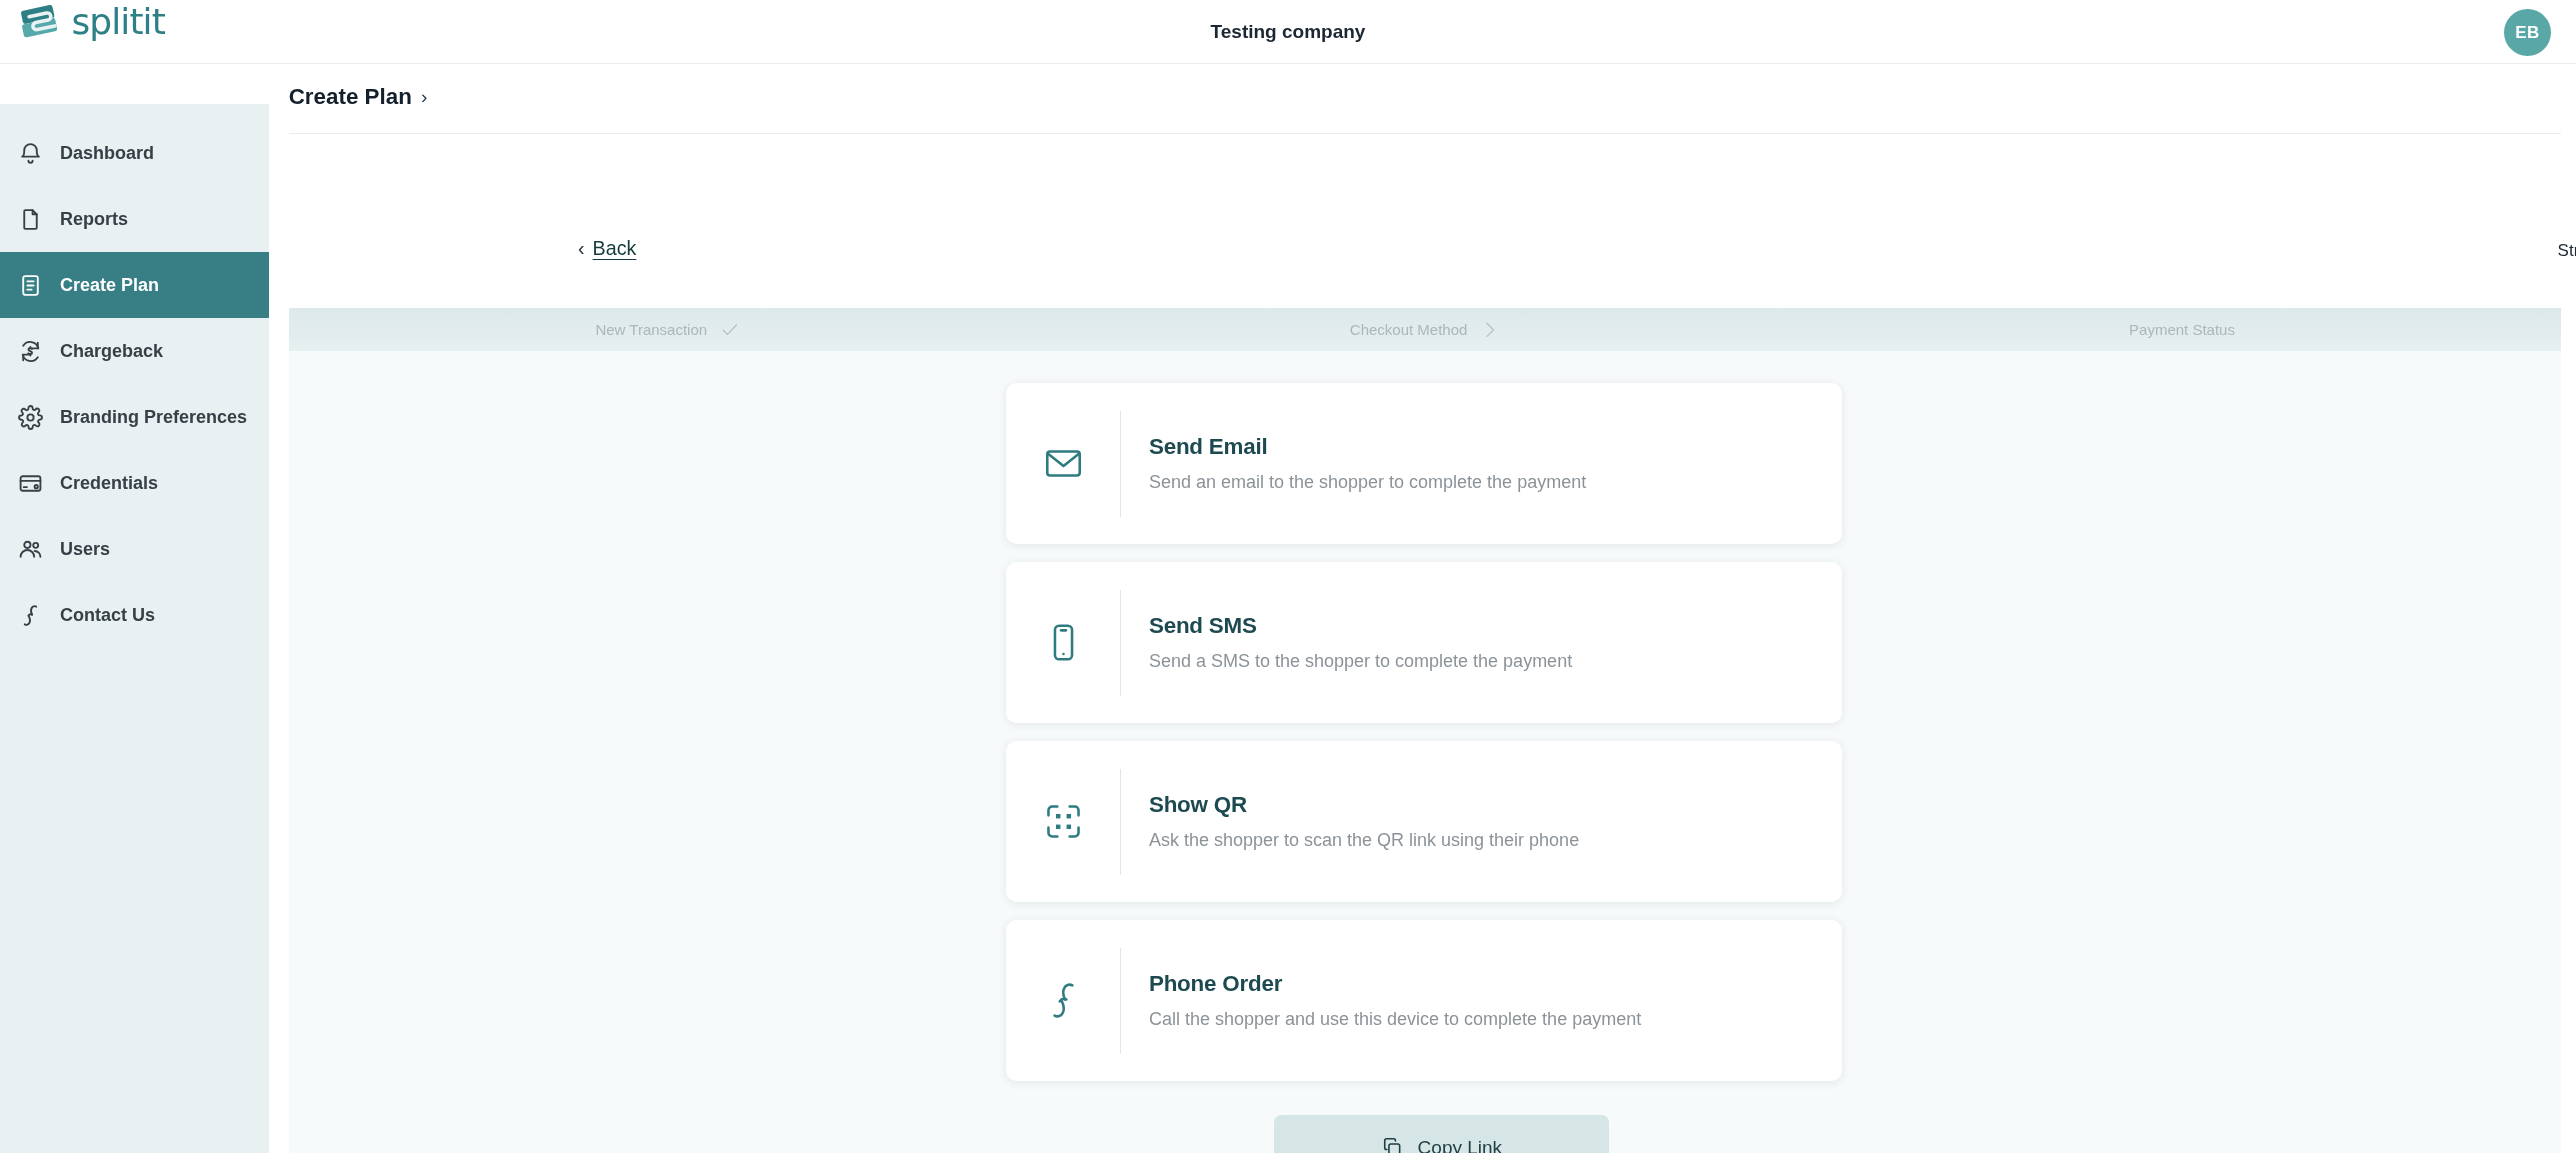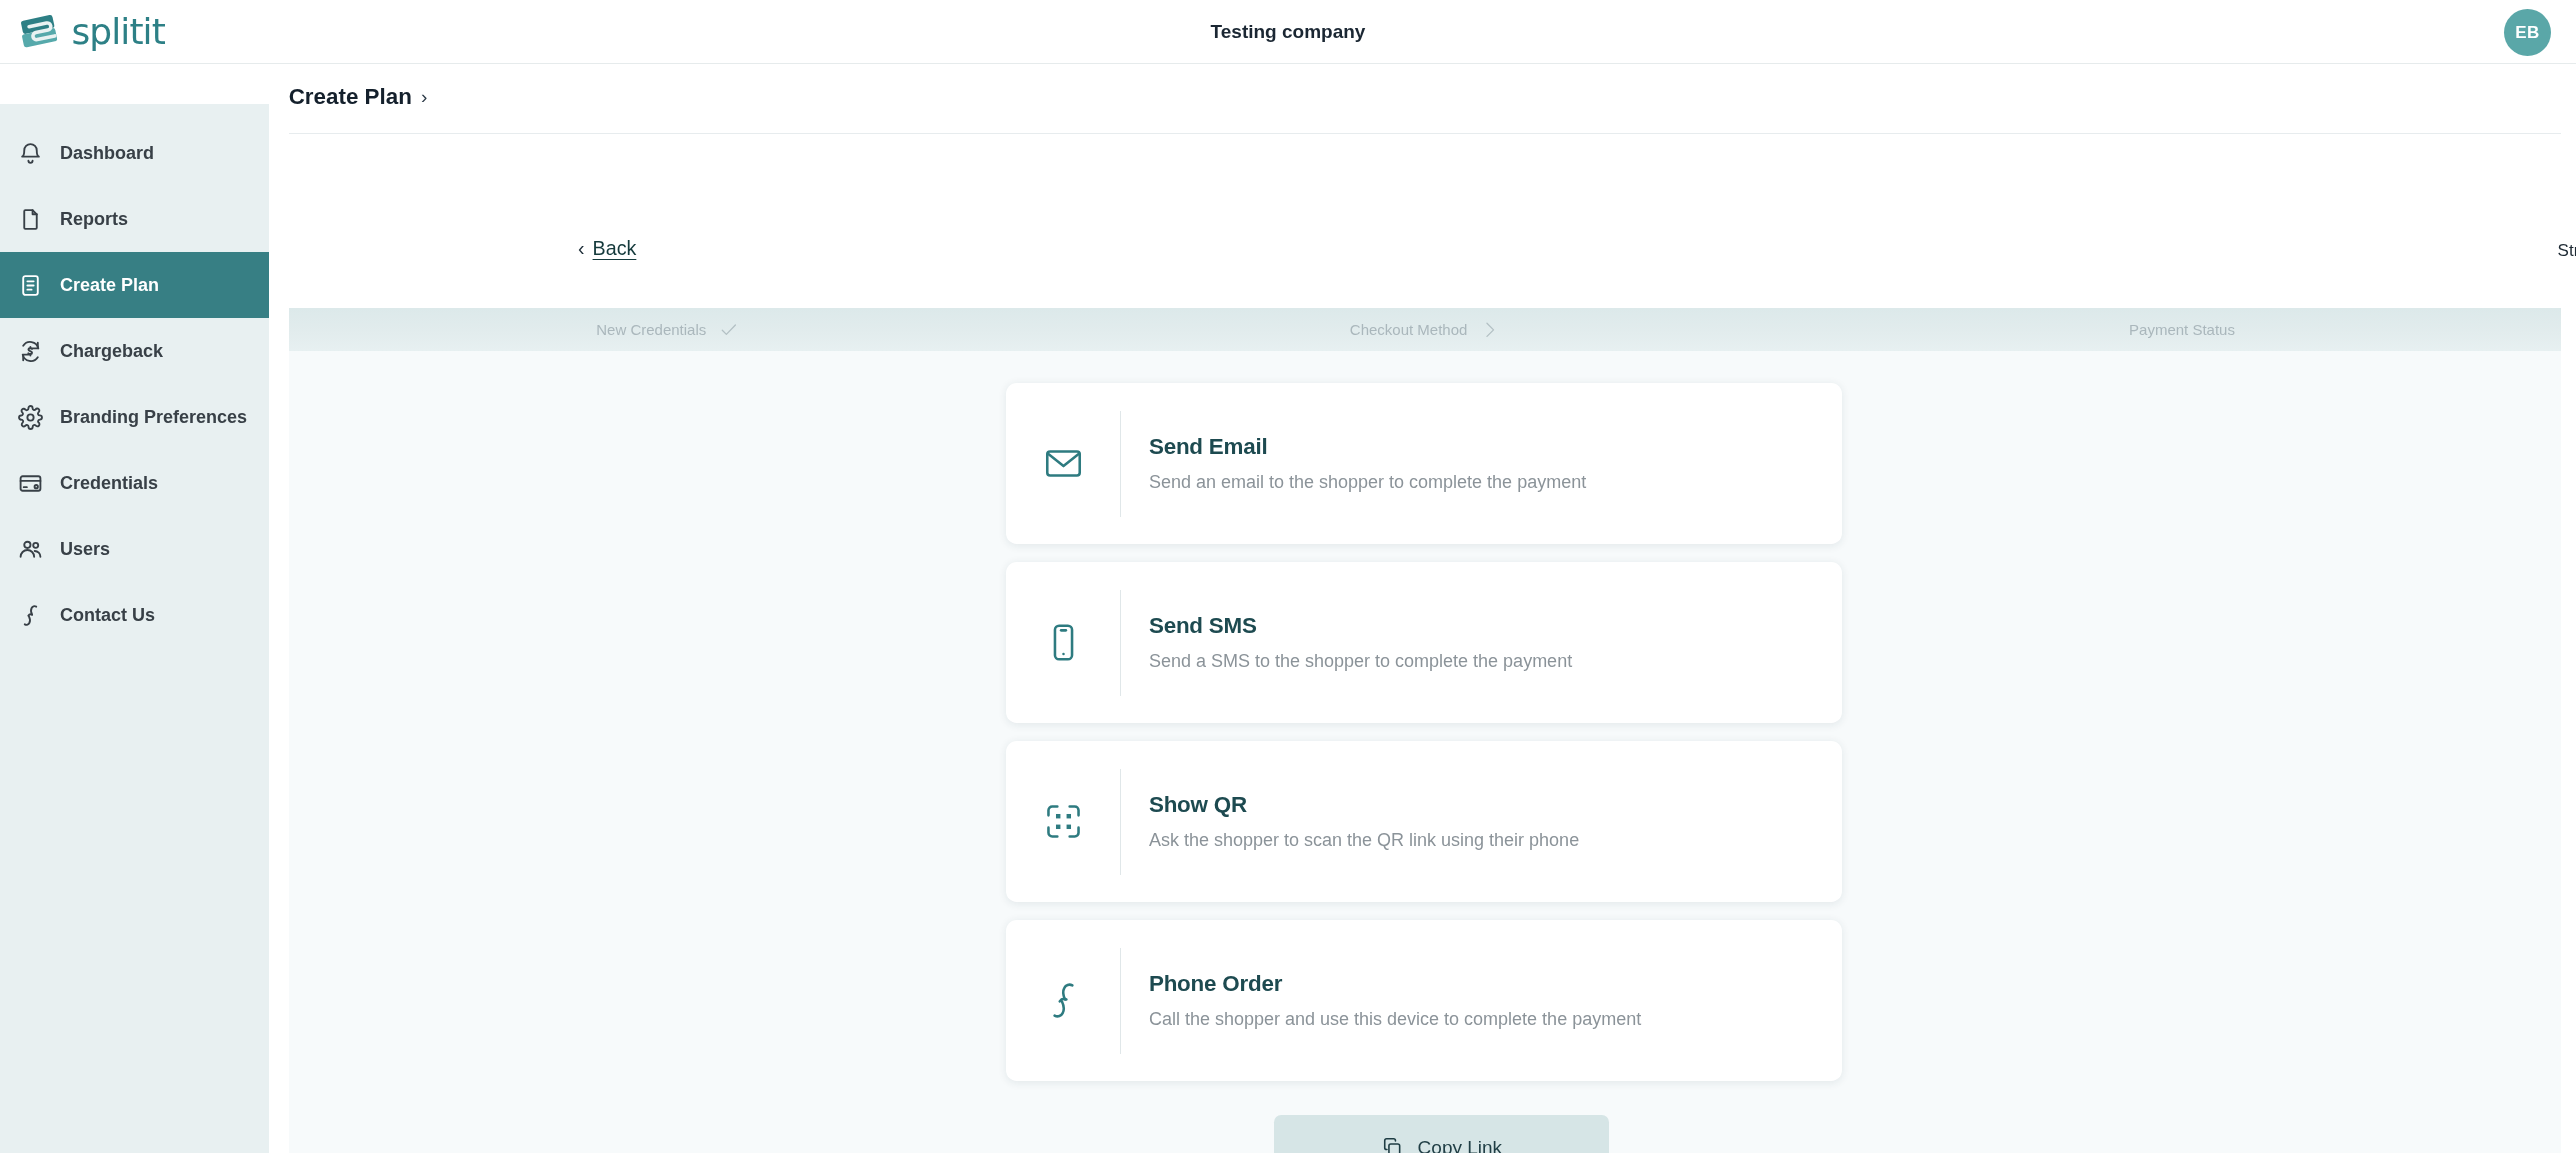--- a/index.html
+++ b/index.html
@@ -18,21 +18,21 @@
     top: 0; left: 0;
     width: 2576px; height: 64px;
     background: #ffffff;
     border-bottom: 0.9px solid #e6ebec;
     display: flex;
     align-items: center;
     z-index: 30;
   }
   .logo-wrap {
     position: absolute;
-    left: 16px; top: 10px;
+    left: 16px; top: 0;
     display: flex;
     align-items: center;
     gap: 5.4px;
   }
   .logo-mark { width: 50px; height: 43px; display: block; }
   .logo-text { font-size: 36px; font-weight: 400; color: #2d8086; letter-spacing: -0.9px; font-family: "DejaVu Sans", sans-serif; }
 
   .company-title {
     position: absolute;
     left: 0; right: 0;
@@ -357,21 +357,21 @@
 
   <div class="back-link">
     <span class="bchev">‹</span>
     <span class="btxt">Back</span>
   </div>
 
   <div class="gateway-label">Stripe</div>
 
   <div class="stepper">
     <div class="step">
-      <span>New Credentials</span>
+      <span>New Transaction</span>
       <span class="mark">
         <svg width="19.7" height="19.7" viewBox="0 0 24 24" fill="none" stroke="#b3c0c4" stroke-width="1.6" stroke-linecap="round" stroke-linejoin="round">
           <path d="M4 12.5l5 5L20 6"></path>
         </svg>
       </span>
     </div>
     <div class="step">
       <span>Checkout Method</span>
       <span class="mark">
         <svg width="19.7" height="19.7" viewBox="0 0 24 24" fill="none" stroke="#b3c0c4" stroke-width="1.6" stroke-linecap="round" stroke-linejoin="round">

